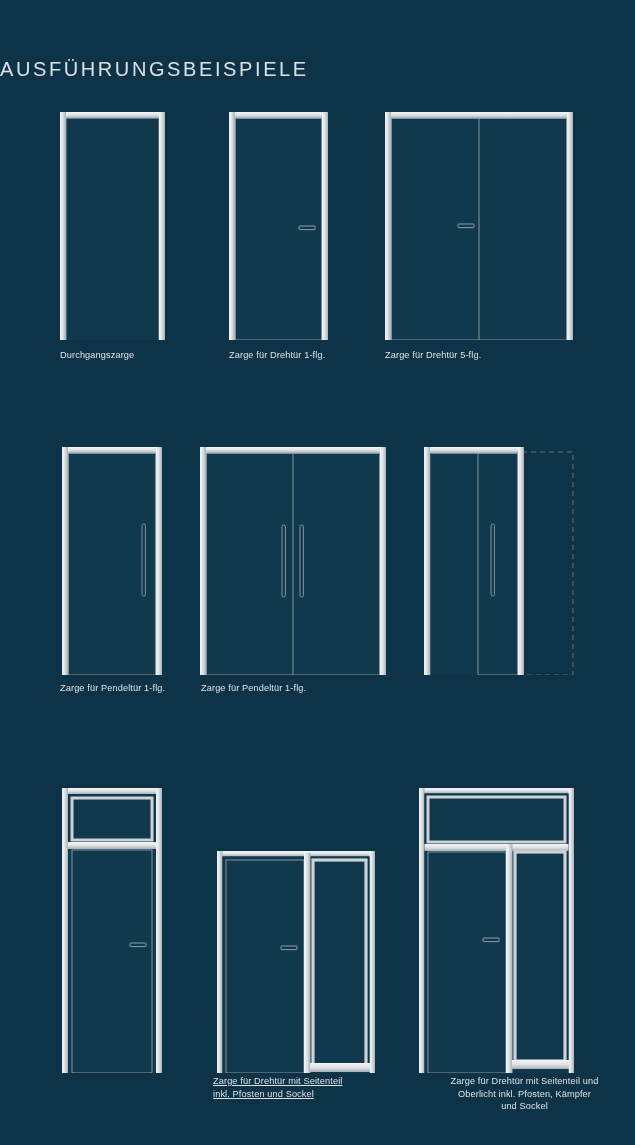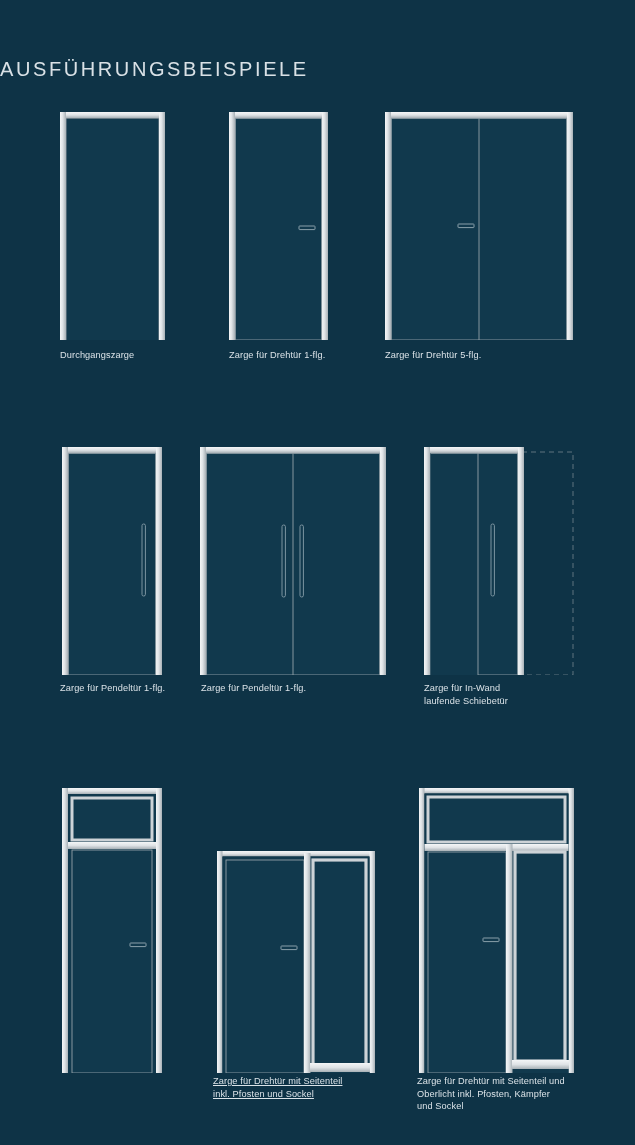--- a/index.html
+++ b/index.html
@@ -201,22 +201,20 @@
       <rect x="0" y="0" width="100" height="6" fill="url(#gh6)"></rect>
       <rect x="0" y="0" width="6" height="228" fill="url(#gv6)"></rect>
       <rect x="94" y="0" width="6" height="228" fill="url(#gv6)"></rect>
       <rect x="6" y="6" width="88" height="222" fill="#11394d"></rect>
       <rect x="54" y="6.4" width="39.6" height="221.6" fill="#11394d" stroke="#93a1a8" stroke-width="0.9"></rect>
       <line x1="6.4" y1="6.4" x2="54" y2="6.4" stroke="#93a1a8" stroke-width="0.9"></line>
       <line x1="6.4" y1="6.4" x2="6.4" y2="228" stroke="#93a1a8" stroke-width="0.6" opacity="0.6"></line>
       <rect x="67" y="77" width="3.4" height="72" rx="1.6" fill="none" stroke="#7d95a1" stroke-width="1"></rect>
     </svg>
   </div>
-  <div class="caption" style="left:424px; top:682px; width:160px;">Zarge für In-Wand
-laufende Schiebetür</div>
 
   <div class="cell" style="left:62px; top:788px; width:100px; height:285px;">
     <svg class="fig" width="100" height="285" viewBox="0 0 100 285">
       <defs>
         <linearGradient id="gv7" x1="0" y1="0" x2="1" y2="0">
           <stop offset="0" stop-color="#f4f6f7"></stop>
             <stop offset="0.45" stop-color="#dfe3e6"></stop>
             <stop offset="1" stop-color="#a8b1b6"></stop>
         </linearGradient>
         <linearGradient id="gh7" x1="0" y1="0" x2="0" y2="1">
@@ -297,17 +295,17 @@
       <rect x="9" y="64" width="78" height="221" fill="#11394d" stroke="#93a1a8" stroke-width="0.9"></rect>
 
       <rect x="87" y="56" width="6.5" height="229" fill="url(#gv9)"></rect>
 
       <rect x="96" y="64" width="50" height="209" fill="#11394d" stroke="#cdd3d7" stroke-width="3.2"></rect>
 
       <rect x="93" y="272" width="57" height="9" fill="url(#gh9)"></rect>
       <rect x="64" y="150" width="16" height="3.6" rx="0.6" fill="none" stroke="#8aa0ab" stroke-width="1"></rect>
     </svg>
   </div>
-  <div class="caption" style="left:417px; top:1075px; width:215px;">Zarge für Drehtür mit Seitenteil und
+  <div class="caption" style="left:417px; top:1075px; width:215px;text-align:center;">Zarge für Drehtür mit Seitenteil und
 Oberlicht inkl. Pfosten, Kämpfer
 und Sockel</div>
 
 </div>
 
 </body></html>

